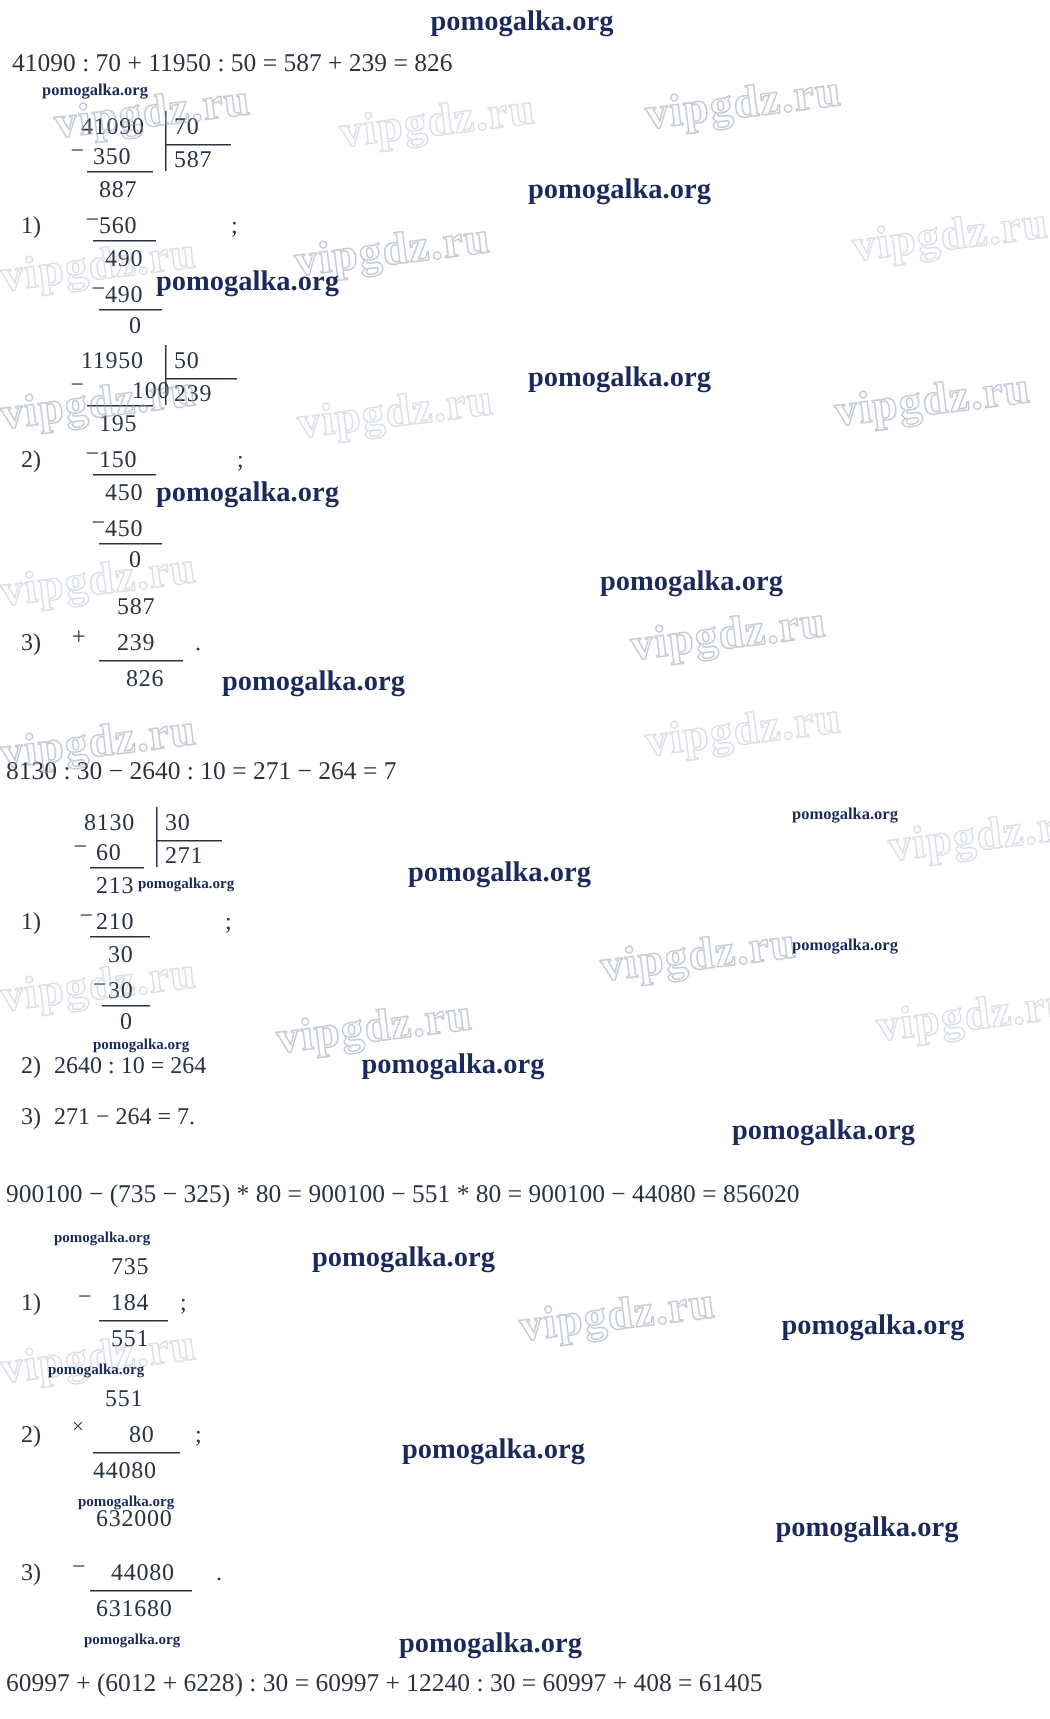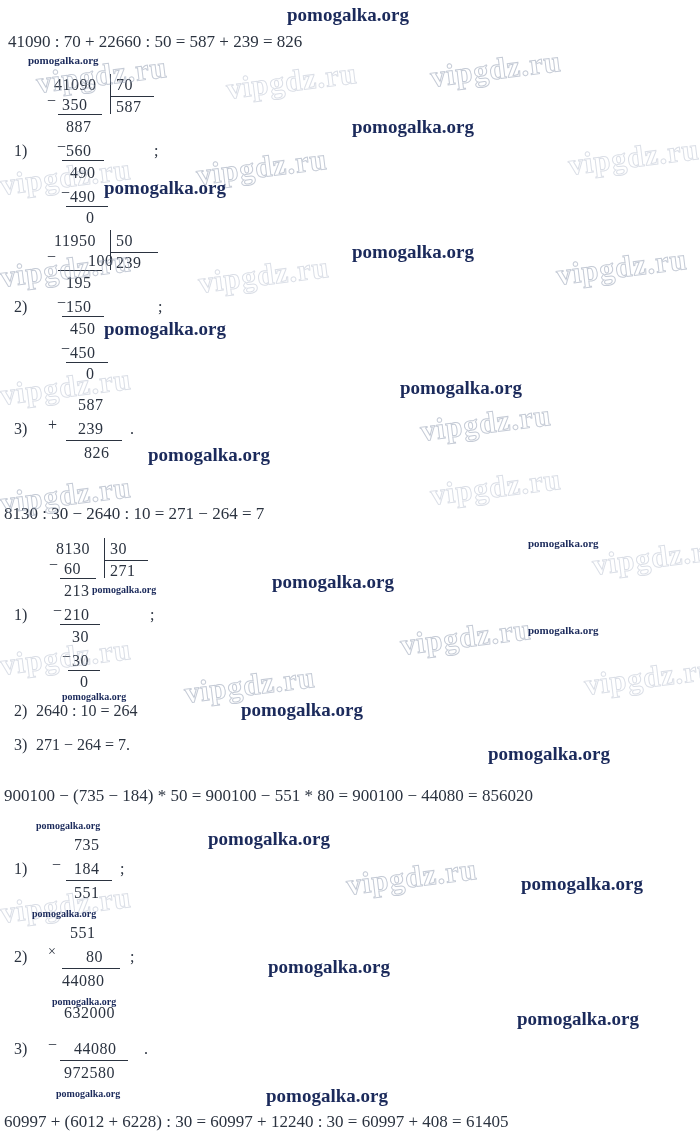--- a/index.html
+++ b/index.html
@@ -95,21 +95,21 @@
     color: #2b3340;
     white-space: pre;
     letter-spacing: 0.5px;
   }
 </style>
 </head>
 <body>
 
 <div class="content">
 
-  <div class="expr" style="left:8px; top:32px;">41090 : 70 + 22660 : 50 = 587 + 239 = 826</div>
+  <div class="expr" style="left:8px; top:32px;">41090 : 70 + 11950 : 50 = 587 + 239 = 826</div>
 
   <div class="num" style="left:54px; top:76px;">41090</div>
   <div class="vrule" style="left:110px; top:74px; height:40px;"></div>
   <div class="num" style="left:116px; top:76px;">70</div>
   <div class="rule" style="left:110px; top:96px; width:44px;"></div>
   <div class="num" style="left:116px; top:98px;">587</div>
 
   <div class="op" style="left:47px; top:92px;">−</div>
   <div class="num" style="left:62px; top:96px;">350</div>
   <div class="rule" style="left:58px; top:114px; width:44px;"></div>
@@ -176,21 +176,21 @@
   <div class="num" style="left:80px; top:673px;">0</div>
   <div class="stepnum" style="left:14px; top:606px;">1)</div>
   <div class="lbl" style="left:150px; top:606px;">;</div>
 
   <div class="stepnum" style="left:14px; top:702px;">2)</div>
   <div class="lbl" style="left:36px; top:702px;">2640 : 10 = 264</div>
 
   <div class="stepnum" style="left:14px; top:736px;">3)</div>
   <div class="lbl" style="left:36px; top:736px;">271 − 264 = 7.</div>
 
-  <div class="expr" style="left:4px; top:786px;">900100 − (735 − 184) * 50 = 900100 − 551 * 80 = 900100 − 44080 = 856020</div>
+  <div class="expr" style="left:4px; top:786px;">900100 − (735 − 325) * 80 = 900100 − 551 * 80 = 900100 − 44080 = 856020</div>
 
   <div class="num" style="left:74px; top:836px;">735</div>
   <div class="op" style="left:52px; top:856px;">−</div>
   <div class="num" style="left:74px; top:860px;">184</div>
   <div class="rule" style="left:66px; top:880px; width:46px;"></div>
   <div class="num" style="left:74px; top:884px;">551</div>
   <div class="stepnum" style="left:14px; top:860px;">1)</div>
   <div class="lbl" style="left:120px; top:860px;">;</div>
 
   <div class="num" style="left:70px; top:924px;">551</div>
@@ -198,21 +198,21 @@
   <div class="num" style="left:86px; top:948px;">80</div>
   <div class="rule" style="left:62px; top:968px; width:58px;"></div>
   <div class="num" style="left:62px; top:972px;">44080</div>
   <div class="stepnum" style="left:14px; top:948px;">2)</div>
   <div class="lbl" style="left:130px; top:948px;">;</div>
 
   <div class="num" style="left:64px; top:1004px;">632000</div>
   <div class="op" style="left:48px; top:1036px;">−</div>
   <div class="num" style="left:74px; top:1040px;">44080</div>
   <div class="rule" style="left:60px; top:1060px; width:68px;"></div>
-  <div class="num" style="left:64px; top:1064px;">972580</div>
+  <div class="num" style="left:64px; top:1064px;">631680</div>
   <div class="stepnum" style="left:14px; top:1040px;">3)</div>
   <div class="lbl" style="left:144px; top:1040px;">.</div>
 
   <div class="expr" style="left:4px; top:1112px;">60997 + (6012 + 6228) : 30 = 60997 + 12240 : 30 = 60997 + 408 = 61405</div>
 
 </div>
 
 <div id="watermark-layer">
     <div class="wm wm-outline" style="left: 36px; top: 58px; transform: rotate(-7deg);">vipgdz.ru</div>
     <div class="wm wm-outline lite" style="left: 226px; top: 64px; transform: rotate(-7deg);">vipgdz.ru</div>

